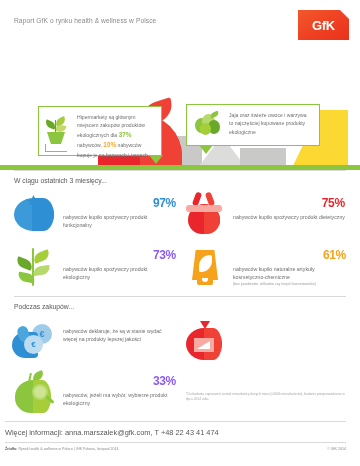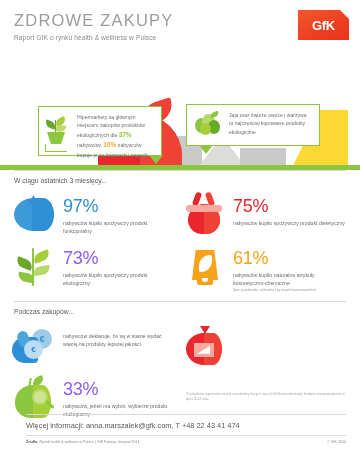--- a/index.html
+++ b/index.html
@@ -143,21 +143,21 @@
     margin: 0 14px; padding-top: 6px;
     border-top: 1px solid #d9d9d9;
     font-size: 6.8px; color: #58585a;
   }
 
   
   .stats { display: flex; flex-wrap: wrap; padding: 4px 10px 0 10px; }
   .stat { width: 50%; display: flex; align-items: flex-start; gap: 5px; padding: 4px 4px 4px 0; }
   .stat-ico { flex: 0 0 48px; height: 44px; position: relative; }
   .stat-body { padding-top: 5px; }
-  .stat-num { font-size: 18px; font-weight: 400; line-height: 1; letter-spacing: -.3px; }
+  .stat-num { font-size: 12px; font-weight: 700; line-height: 1; letter-spacing: -.3px; text-align: right; }
   .stat-num.blue   { color: #2f8fd4; }
   .stat-num.red    { color: #e8262b; }
   .stat-num.green  { color: #8b5cf6; }
   .stat-num.orange { color: #f7a21b; }
   .stat-txt { font-size: 5.2px; line-height: 1.6; color: #6d6e70; margin-top: 4px; }
   .stat-sub { font-size: 3.5px; line-height: 1.45; color: #9a9a9c; }
 
   
   .ic-berry { position: absolute; left: 4px; top: 6px; width: 40px; height: 33px;
     background: #3d9ad9; border-radius: 50%; }
@@ -236,35 +236,34 @@
   .ic-mag-h { position: absolute; left: 35px; top: 28px; width: 10px; height: 2.6px;
     background: #8cc63e; transform: rotate(42deg); border-radius: 2px; }
 
   
   .footnote {
     position: absolute; right: 14px; top: 392px; width: 160px;
     font-size: 3.3px; line-height: 1.5; color: #a6a6a8; text-align: left;
   }
 
   
-  .footer { position: absolute; left: 0; bottom: 16px; width: 100%; padding: 0 14px 6px 26px; border-radius: 17px; }
+  .footer { position: absolute; left: 0; bottom: 9px; width: 100%; padding: 0 14px 6px 5px; border-radius: 17px; }
   .contact {
     border-top: 1px solid #d9d9d9; border-bottom: 1px solid #d9d9d9;
     padding: 6px 0 5px 0; font-size: 7.4px; color: #58585a;
   }
   .srcline { display: flex; justify-content: space-between; padding-top: 4px; }
   .src { font-size: 3.6px; color: #8a8a8c; }
   .src b { color: #58585a; }
   .copy { font-size: 3.6px; color: #8a8a8c; }
 </style>
 </head>
 <body>
 
 <div class="header">
-  <div class="title">ZDROWE ZAKUPY</div>
   <div class="subtitle">Raport GfK o rynku health &amp; wellness w Polsce</div>
   <div class="gfk-logo">
     <span>GfK</span>
     <div class="corner"></div>
   </div>
 </div>
 
 <div class="hero">
   <div class="grey-shape-1"></div>
   <div class="grey-shape-2"></div>

